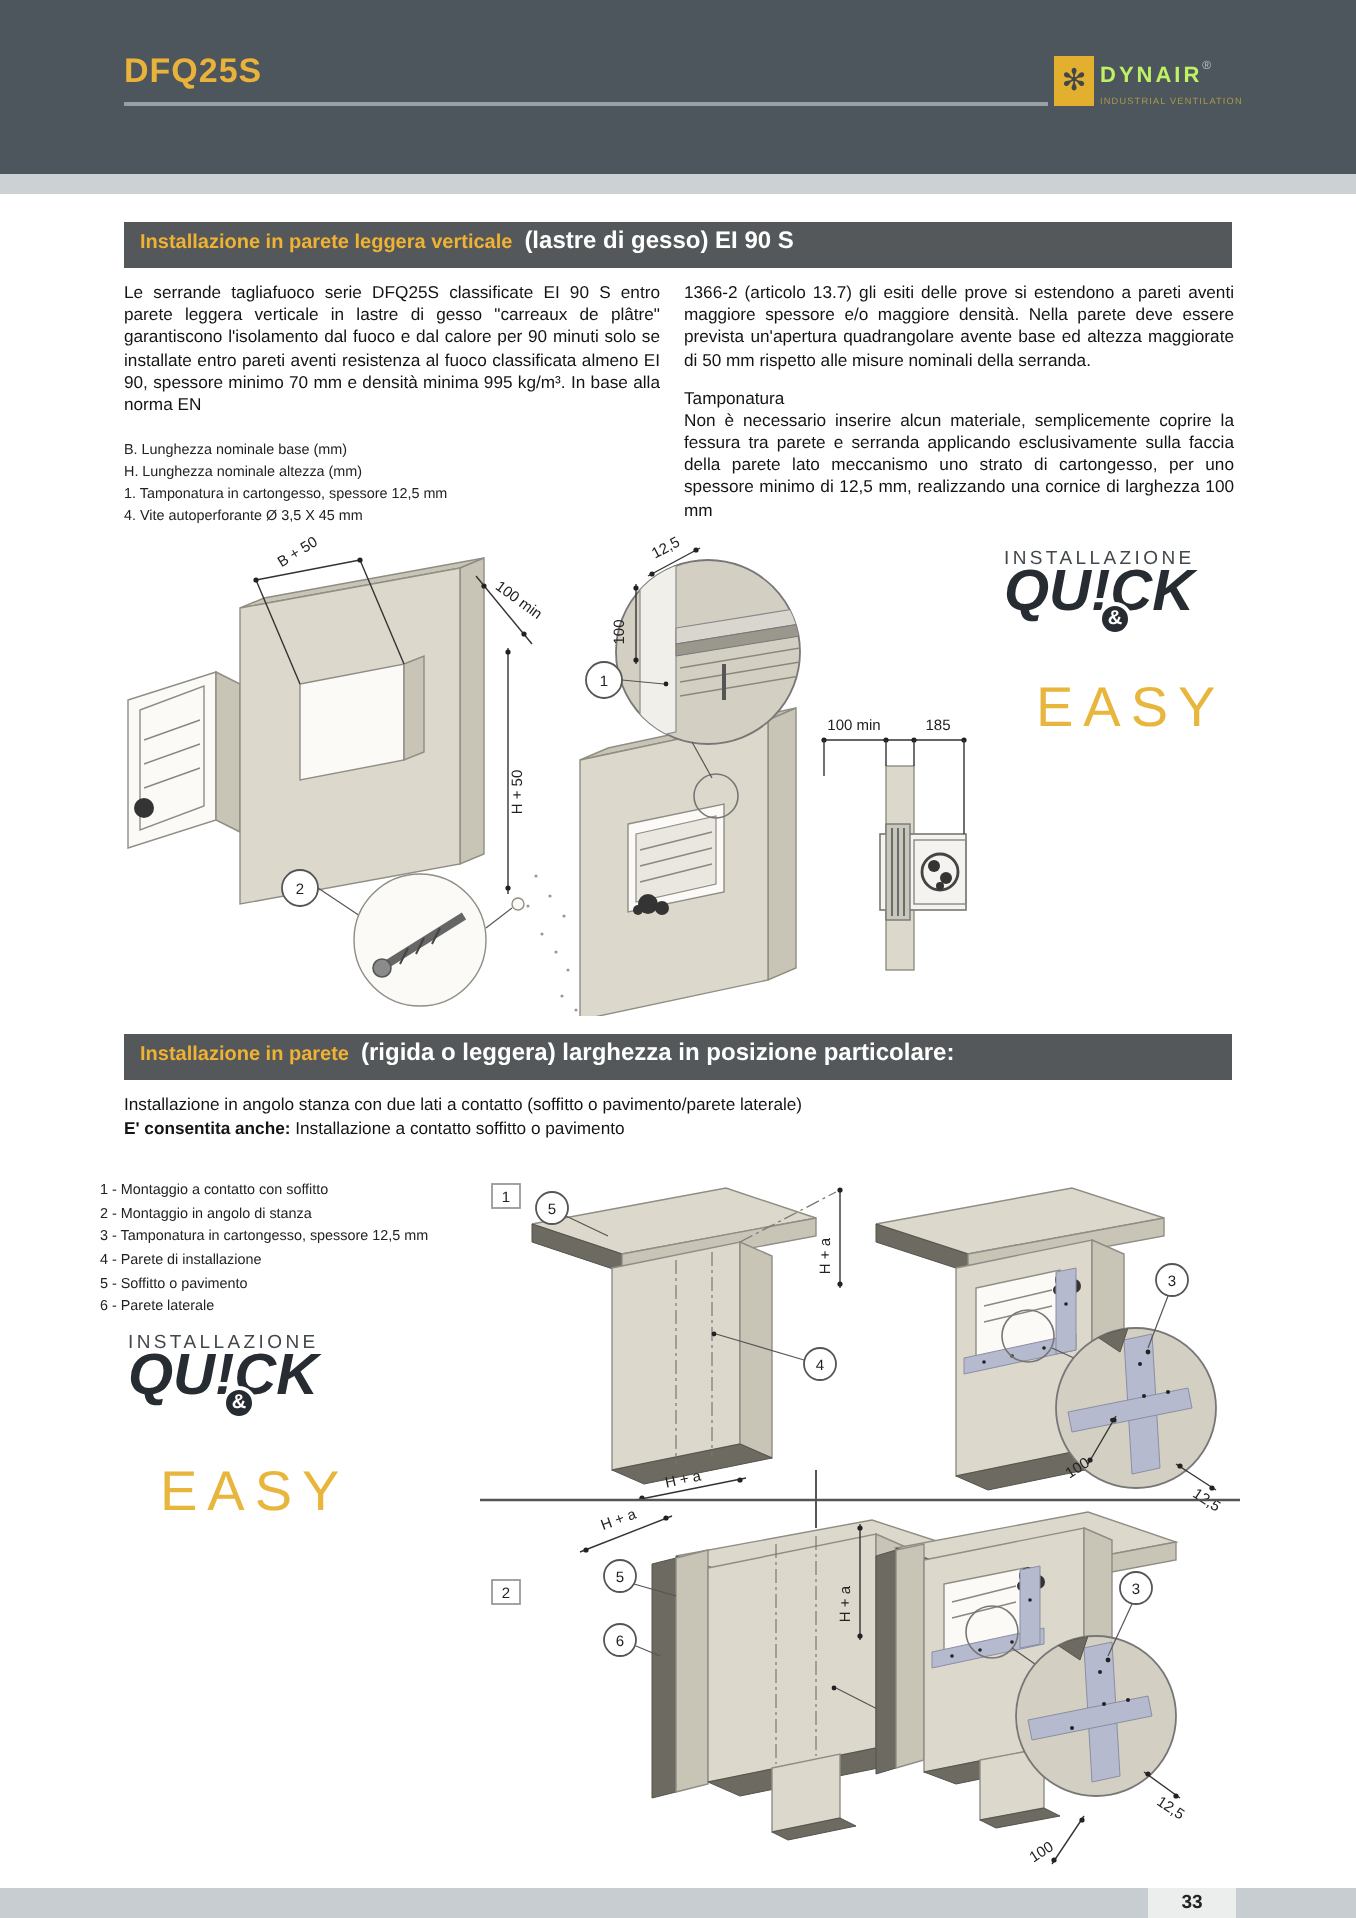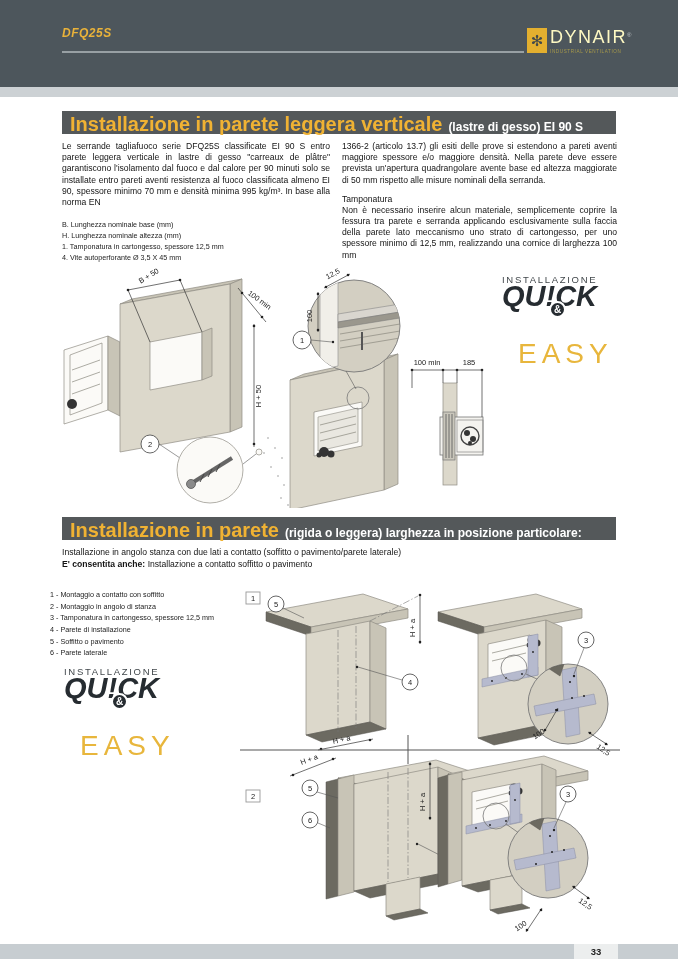--- a/index.html
+++ b/index.html
@@ -3,34 +3,34 @@
 <meta charset="utf-8">
 <style>
   * { margin:0; padding:0; box-sizing:border-box; }
   html,body { background:#ffffff; }
   .page {
     position:relative; width:678px; height:959px; overflow:hidden;
     background:#ffffff; font-family:"Liberation Sans", sans-serif; color:#111;
   }
   
   .topbar { position:absolute; left:0; top:0; width:678px; height:87px; background:#4d565c; }
-  .model { position:absolute; left:62px; top:26px; font-size:12px; font-weight:bold;
-           color:#e9b23a; letter-spacing:0.5px;font-style:italic; }
+  .model { position:absolute; left:62px; top:26px; font-size:17px; font-weight:bold;
+           color:#e9b23a; letter-spacing:0.5px; }
   .rule  { position:absolute; left:62px; top:51px; width:462px; height:2px; background:#98a0a4; }
   .brand { position:absolute; left:527px; top:28px; display:flex; gap:3px; align-items:flex-start; }
   .brand-icon { width:20px; height:25px; background:#e3af2f; display:flex; align-items:center;
                 justify-content:center; font-size:15px; color:#3f474c; line-height:1; }
-  .brand-name { font-size:18px; font-weight:normal; letter-spacing:1.5px; color:#fef9c3; line-height:1; }
+  .brand-name { font-size:11px; font-weight:bold; letter-spacing:1.5px; color:#bef264; line-height:1; }
   .brand-reg { font-size:6px; color:#bfc5c8; vertical-align:super; }
   .brand-tag { font-size:4.6px; letter-spacing:0.6px; color:#a89a4a; margin-top:2px; }
   .understrip { position:absolute; left:0; top:87px; width:678px; height:10px; background:#ccd1d4; }
   
   .secbar { position:absolute; left:62px; width:554px; height:23px; background:#54585a;
             display:flex; align-items:baseline; gap:6px; padding:3px 8px; }
-  .secbar .t-main { color:#f0b233; font-size:20px; font-weight:bold; line-height:1; }
+  .secbar .t-main { color:#f0b233; font-size:10px; font-weight:bold; line-height:1; }
   .secbar .t-sub  { color:#ffffff; font-size:12px;  font-weight:bold; line-height:1; }
   
   .col { position:absolute; font-size:8.6px; line-height:1.3; text-align:justify; color:#141414; }
   .subhead { font-weight:normal; margin-top:8px; }
   .legend { position:absolute; font-size:7.2px; line-height:1.55; color:#222; }
   .legend2 { line-height:1.62; }
   .intro { position:absolute; font-size:8.6px; line-height:1.45; color:#141414; }
   .intro b { font-weight:bold; }
   
   .qe { position:absolute; width:120px; }

